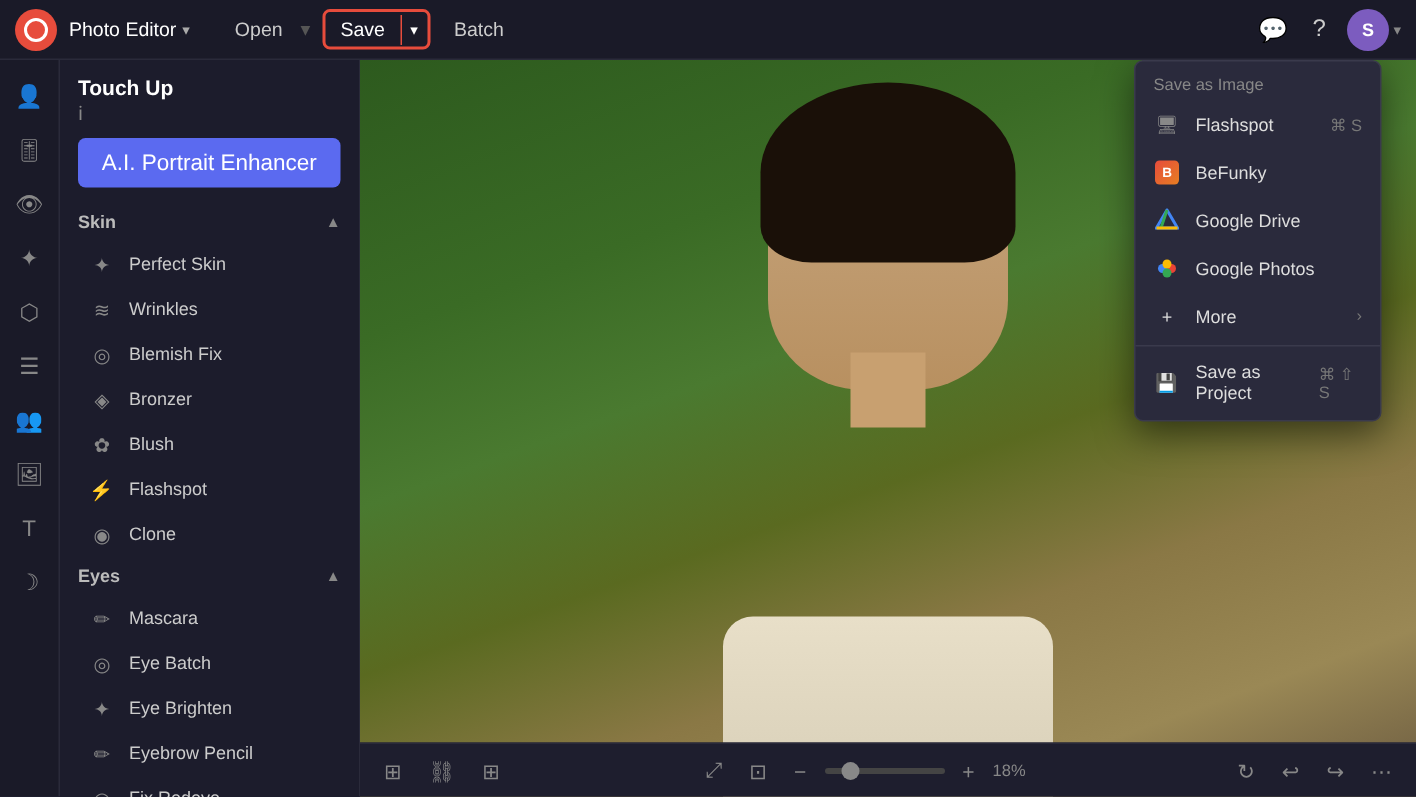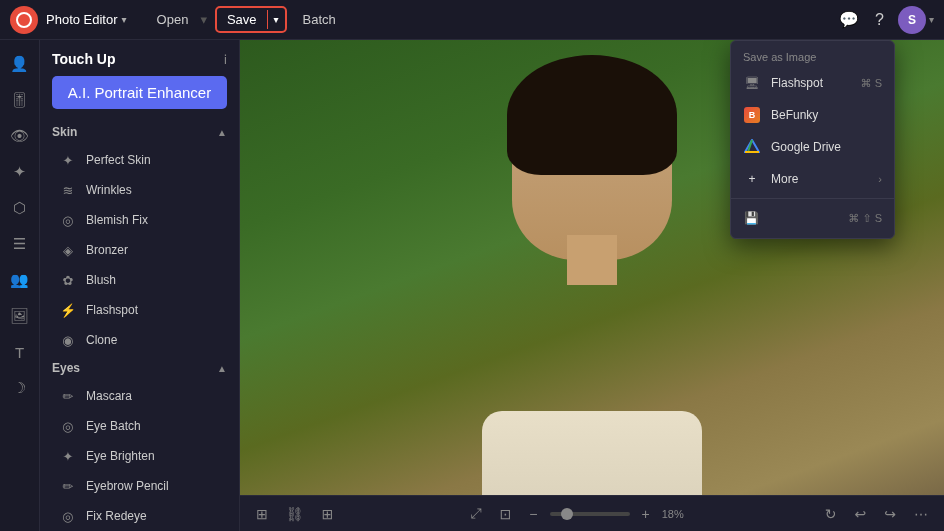--- a/index.html
+++ b/index.html
@@ -25,21 +25,21 @@
     
     .icon-bar { width: 40px; background: #1a1a28; display: flex; flex-direction: column; align-items: center; padding: 8px 0; border-right: 1px solid #2a2a3a; gap: 4px; }
     .icon-bar-btn { width: 32px; height: 32px; background: none; border: none; color: #888; cursor: pointer; border-radius: 4px; display: flex; align-items: center; justify-content: center; font-size: 15px; }
     .icon-bar-btn.active { color: #fff; }
 
     
     .sidebar { width: 200px; background: #1c1c2c; overflow-y: auto; border-right: 1px solid #2a2a3a; }
     .sidebar::-webkit-scrollbar { width: 4px; }
     .sidebar::-webkit-scrollbar-thumb { background: #333; }
 
-    .touch-up-header { display: flex; align-items: center; justify-content: space-between; padding: 10px 12px 8px; }
+    .touch-up-header { display: flex; align-items: flex-start; justify-content: space-between; padding: 10px 12px 8px; flex-direction: column; }
     .touch-up-title { color: #fff; font-size: 14px; font-weight: 600; }
     .info-icon { color: #888; font-size: 13px; cursor: pointer; }
 
     .ai-btn { background: #5b6af0; border: none; color: #fff; border-radius: 5px; padding: 8px 0; width: calc(100% - 24px); margin: 0 12px 10px; cursor: pointer; font-size: 15px; font-weight: 500; }
 
     .section-header { display: flex; align-items: center; justify-content: space-between; padding: 6px 12px; cursor: pointer; }
     .section-title { color: #bbb; font-size: 12px; font-weight: 600; }
     .section-chevron { color: #888; font-size: 10px; }
 
     .sidebar-item { display: flex; align-items: center; padding: 7px 12px 7px 20px; cursor: pointer; gap: 10px; }
@@ -52,21 +52,21 @@
     .photo-area { width: 540px; height: 355px; background: #333; border-radius: 4px; overflow: hidden; display: flex; align-items: center; justify-content: center; }
     
     .portrait-bg { position: absolute; inset: 0; background: linear-gradient(to bottom, #3d6b3d 0%, #4a7a4a 30%, #5a8a3a 60%, #8a7a5a 80%, #a09060 100%); }
 
     
     .bottom-toolbar { position: absolute; bottom: 0; left: 0; right: 0; height: 36px; background: #1e1e2e; border-top: 1px solid #2a2a3a; display: flex; align-items: center; justify-content: center; gap: 6px; padding: 0 10px; }
     .bottom-btn { background: none; border: none; color: #888; cursor: pointer; font-size: 14px; padding: 4px 6px; border-radius: 3px; }
     .zoom-slider { width: 80px; height: 4px; background: #444; border-radius: 2px; appearance: none; cursor: pointer; }
     .zoom-slider::-webkit-slider-thumb { appearance: none; width: 12px; height: 12px; border-radius: 50%; background: #888; cursor: pointer; }
     .zoom-pct { color: #888; font-size: 11px; min-width: 32px; }
-    .dropdown-menu { position: absolute; top: 0px; left: 490px; width: 165px; background: #2a2a3c; border: 1px solid #3a3a4c; border-radius: 6px; box-shadow: 0 8px 24px rgba(0,0,0,0.5); z-index: 200; padding: 4px 0; }
+    .dropdown-menu { position: absolute; top: 0px; left: 516px; width: 165px; background: #2a2a3c; border: 1px solid #3a3a4c; border-radius: 6px; box-shadow: 0 8px 24px rgba(0,0,0,0.5); z-index: 200; padding: 4px 0; }
     .dropdown-section-label { color: #888; font-size: 11px; padding: 6px 12px 4px; }
     .dropdown-item { display: flex; align-items: center; padding: 7px 12px; cursor: pointer; gap: 10px; color: #ddd; font-size: 12px; }
     .dropdown-item-icon { width: 18px; height: 18px; display: flex; align-items: center; justify-content: center; flex-shrink: 0; }
     .dropdown-item-shortcut { margin-left: auto; color: #777; font-size: 11px; }
     .dropdown-item-arrow { margin-left: auto; color: #777; font-size: 11px; }
     .dropdown-divider { height: 1px; background: #3a3a4c; margin: 3px 0; }
     .computer-icon { color: #888; }
     .befunky-icon { width: 16px; height: 16px; background: linear-gradient(135deg, #e74c3c, #e67e22); border-radius: 3px; display: flex; align-items: center; justify-content: center; color: white; font-size: 9px; font-weight: bold; }
   </style>
 </head>
@@ -243,28 +243,40 @@
         <span class="dropdown-item-icon">
           <svg width="16" height="16" viewBox="0 0 16 16">
               <polygon points="8,1 15,13 1,13" fill="none" stroke="#4285F4" stroke-width="2"></polygon>
               <line x1="8" y1="1" x2="4" y2="13" stroke="#34A853" stroke-width="2"></line>
               <line x1="1" y1="13" x2="15" y2="13" stroke="#FBBC05" stroke-width="2"></line>
             </svg>
         </span>
         <span>Google Drive</span>
       </div>
 
+      <div class="dropdown-item">
+        <span class="dropdown-item-icon">
+          <svg width="16" height="16" viewBox="0 0 16 16">
+            <circle cx="5" cy="8" r="3" fill="#4285F4"></circle>
+            <circle cx="11" cy="8" r="3" fill="#EA4335"></circle>
+            <circle cx="8" cy="5" r="3" fill="#FBBC05"></circle>
+            <circle cx="8" cy="11" r="3" fill="#34A853"></circle>
+          </svg>
+        </span>
+        <span>Google Photos</span>
+      </div>
 
       <div class="dropdown-item">
         <span class="dropdown-item-icon">+</span>
         <span>More</span>
         <span class="dropdown-item-arrow">›</span>
       </div>
 
       <div class="dropdown-divider"></div>
 
       <div class="dropdown-item">
         <span class="dropdown-item-icon">💾</span>
+        <span>Save as Project</span>
         <span class="dropdown-item-shortcut">⌘ ⇧ S</span>
       </div>
     </div>
   </div>
 </div>
 
 </body></html>

